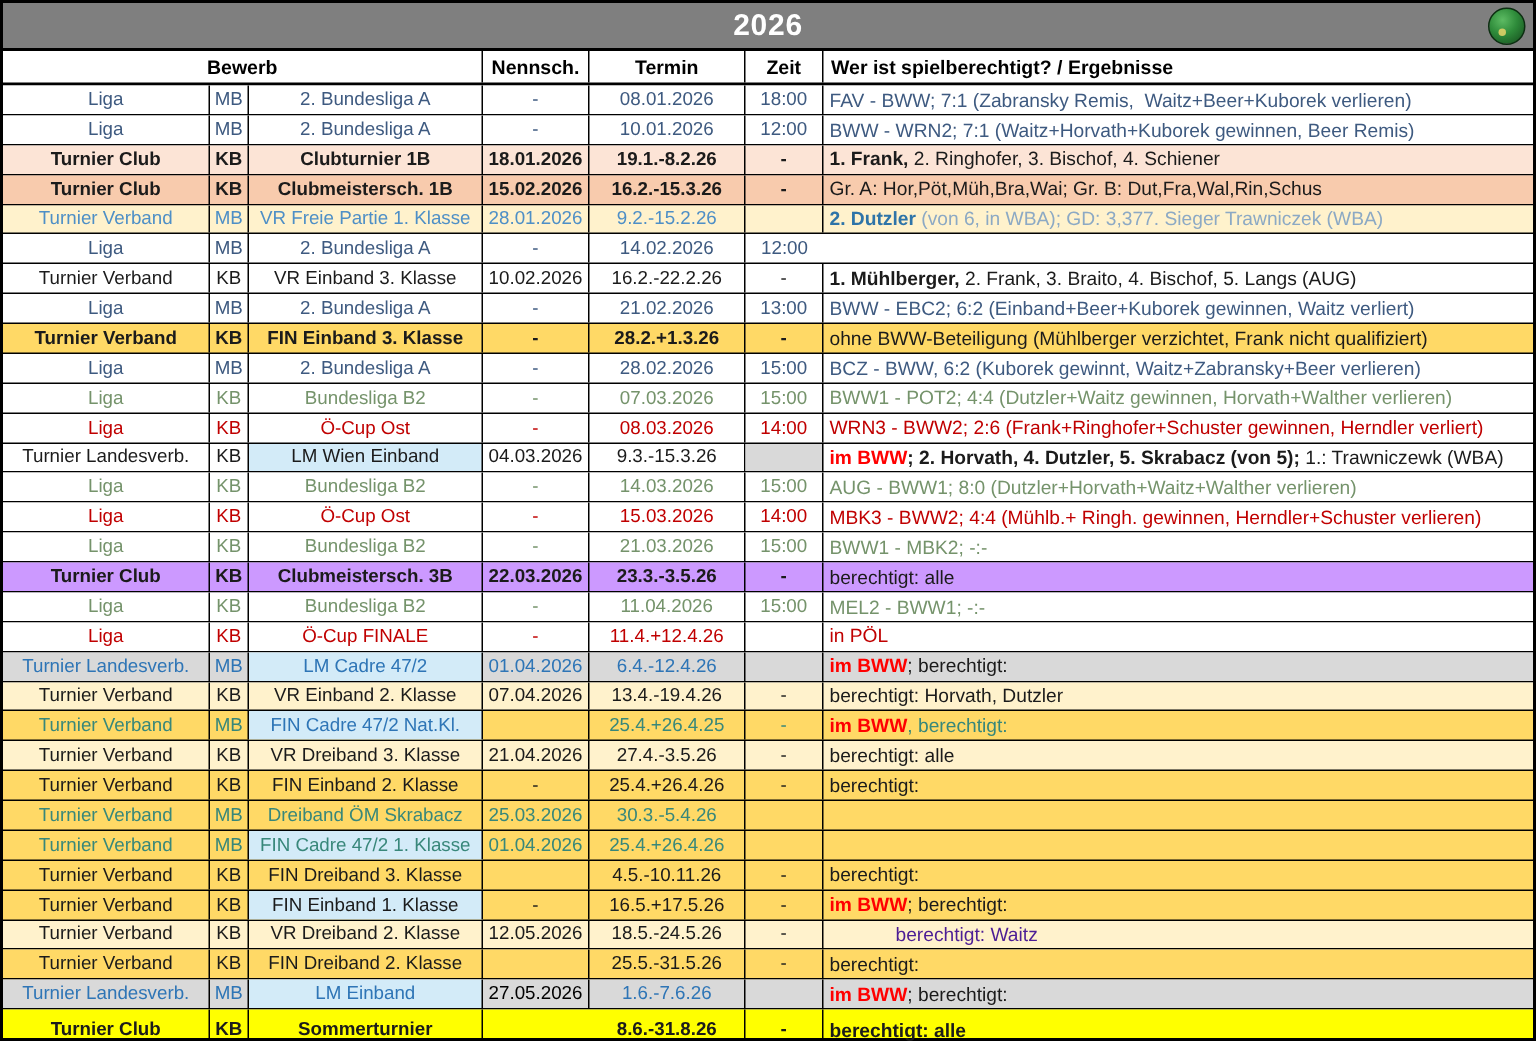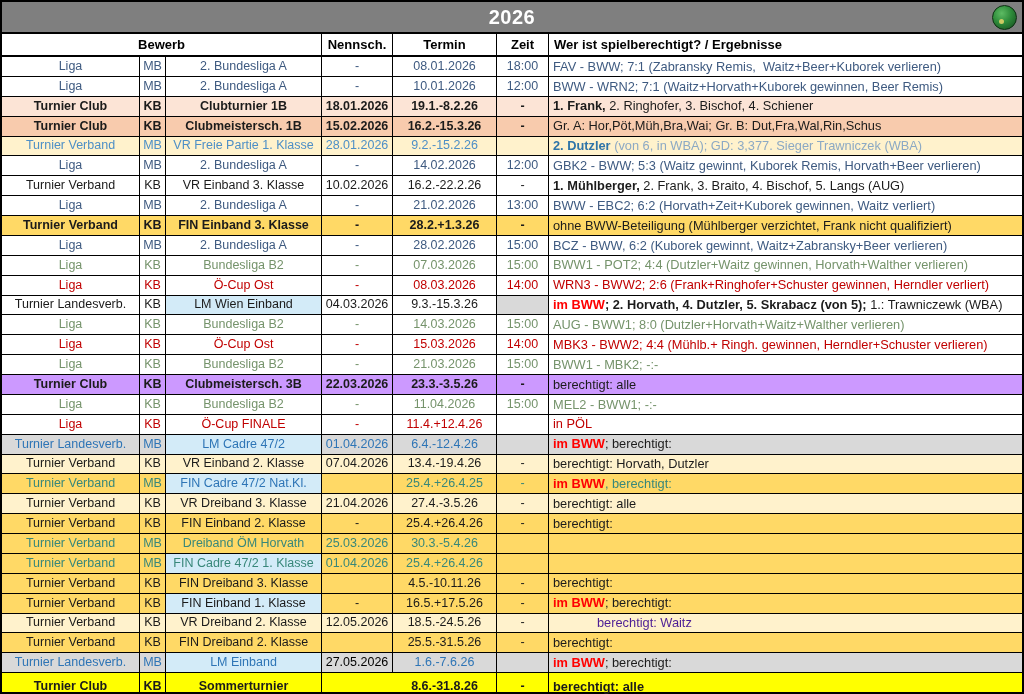--- a/index.html
+++ b/index.html
@@ -97,23 +97,20 @@
           <span style="color: rgb(140, 169, 196);">(von 6, in WBA); GD: 3,377. Sieger Trawniczek (WBA)</span>
         </div>
       </div>
       <div class="row" style="background: rgb(255, 255, 255);">
         <div class="cell" style="color: rgb(62, 90, 128);">Liga</div>
         <div class="cell" style="color: rgb(62, 90, 128);">MB</div>
         <div class="cell" style="color: rgb(62, 90, 128);">2. Bundesliga A</div>
         <div class="cell" style="color: rgb(62, 90, 128);">-</div>
         <div class="cell" style="color: rgb(62, 90, 128);">14.02.2026</div>
         <div class="cell" style="color: rgb(62, 90, 128);">12:00</div>
-        <div class="cell c-info">
-          <span style="color: rgb(62, 90, 128);">GBK2 - BWW; 5:3 (Waitz gewinnt, Kuborek Remis, Horvath+Beer verlieren)</span>
-        </div>
       </div>
       <div class="row" style="background: rgb(255, 255, 255);">
         <div class="cell" style="color: rgb(27, 27, 27);">Turnier Verband</div>
         <div class="cell" style="color: rgb(27, 27, 27);">KB</div>
         <div class="cell" style="color: rgb(27, 27, 27);">VR Einband 3. Klasse</div>
         <div class="cell" style="color: rgb(27, 27, 27);">10.02.2026</div>
         <div class="cell" style="color: rgb(27, 27, 27);">16.2.-22.2.26</div>
         <div class="cell" style="color: rgb(27, 27, 27);">-</div>
         <div class="cell c-info">
           <span style="color: rgb(27, 27, 27); font-weight: 700;">1. Mühlberger, </span>
@@ -121,21 +118,21 @@
         </div>
       </div>
       <div class="row" style="background: rgb(255, 255, 255);">
         <div class="cell" style="color: rgb(62, 90, 128);">Liga</div>
         <div class="cell" style="color: rgb(62, 90, 128);">MB</div>
         <div class="cell" style="color: rgb(62, 90, 128);">2. Bundesliga A</div>
         <div class="cell" style="color: rgb(62, 90, 128);">-</div>
         <div class="cell" style="color: rgb(62, 90, 128);">21.02.2026</div>
         <div class="cell" style="color: rgb(62, 90, 128);">13:00</div>
         <div class="cell c-info">
-          <span style="color: rgb(62, 90, 128);">BWW - EBC2; 6:2 (Horvath+Zeit+Kuborek gewinnen, Waitz verliert)</span>
+          <span style="color: rgb(62, 90, 128);">BWW - EBC2; 6:2 (Einband+Beer+Kuborek gewinnen, Waitz verliert)</span>
         </div>
       </div>
       <div class="row" style="background: rgb(255, 217, 102);">
         <div class="cell" style="color: rgb(27, 27, 27); font-weight: 700;">Turnier Verband</div>
         <div class="cell" style="color: rgb(27, 27, 27); font-weight: 700;">KB</div>
         <div class="cell" style="color: rgb(27, 27, 27); font-weight: 700;">FIN Einband 3. Klasse</div>
         <div class="cell" style="color: rgb(27, 27, 27); font-weight: 700;">-</div>
         <div class="cell" style="color: rgb(27, 27, 27); font-weight: 700;">28.2.+1.3.26</div>
         <div class="cell" style="color: rgb(27, 27, 27); font-weight: 700;">-</div>
         <div class="cell c-info">
@@ -307,21 +304,21 @@
         <div class="cell" style="color: rgb(27, 27, 27);">-</div>
         <div class="cell" style="color: rgb(27, 27, 27);">25.4.+26.4.26</div>
         <div class="cell" style="color: rgb(27, 27, 27);">-</div>
         <div class="cell c-info">
           <span style="color: rgb(27, 27, 27);">berechtigt:</span>
         </div>
       </div>
       <div class="row" style="background: rgb(255, 217, 102);">
         <div class="cell" style="color: rgb(56, 135, 122);">Turnier Verband</div>
         <div class="cell" style="color: rgb(56, 135, 122);">MB</div>
-        <div class="cell" style="color: rgb(56, 135, 122);">Dreiband ÖM Horvath</div>
+        <div class="cell" style="color: rgb(56, 135, 122);">Dreiband ÖM Skrabacz</div>
         <div class="cell" style="color: rgb(56, 135, 122);">25.03.2026</div>
         <div class="cell" style="color: rgb(56, 135, 122);">30.3.-5.4.26</div>
         <div class="cell" style="color: rgb(56, 135, 122);"></div>
         <div class="cell c-info"></div>
       </div>
       <div class="row" style="background: rgb(255, 217, 102);">
         <div class="cell" style="color: rgb(56, 135, 122);">Turnier Verband</div>
         <div class="cell" style="color: rgb(56, 135, 122);">MB</div>
         <div class="cell" style="color: rgb(56, 135, 122); background: rgb(211, 235, 248);">FIN Cadre 47/2  1. Klasse</div>
         <div class="cell" style="color: rgb(56, 135, 122);">01.04.2026</div>

